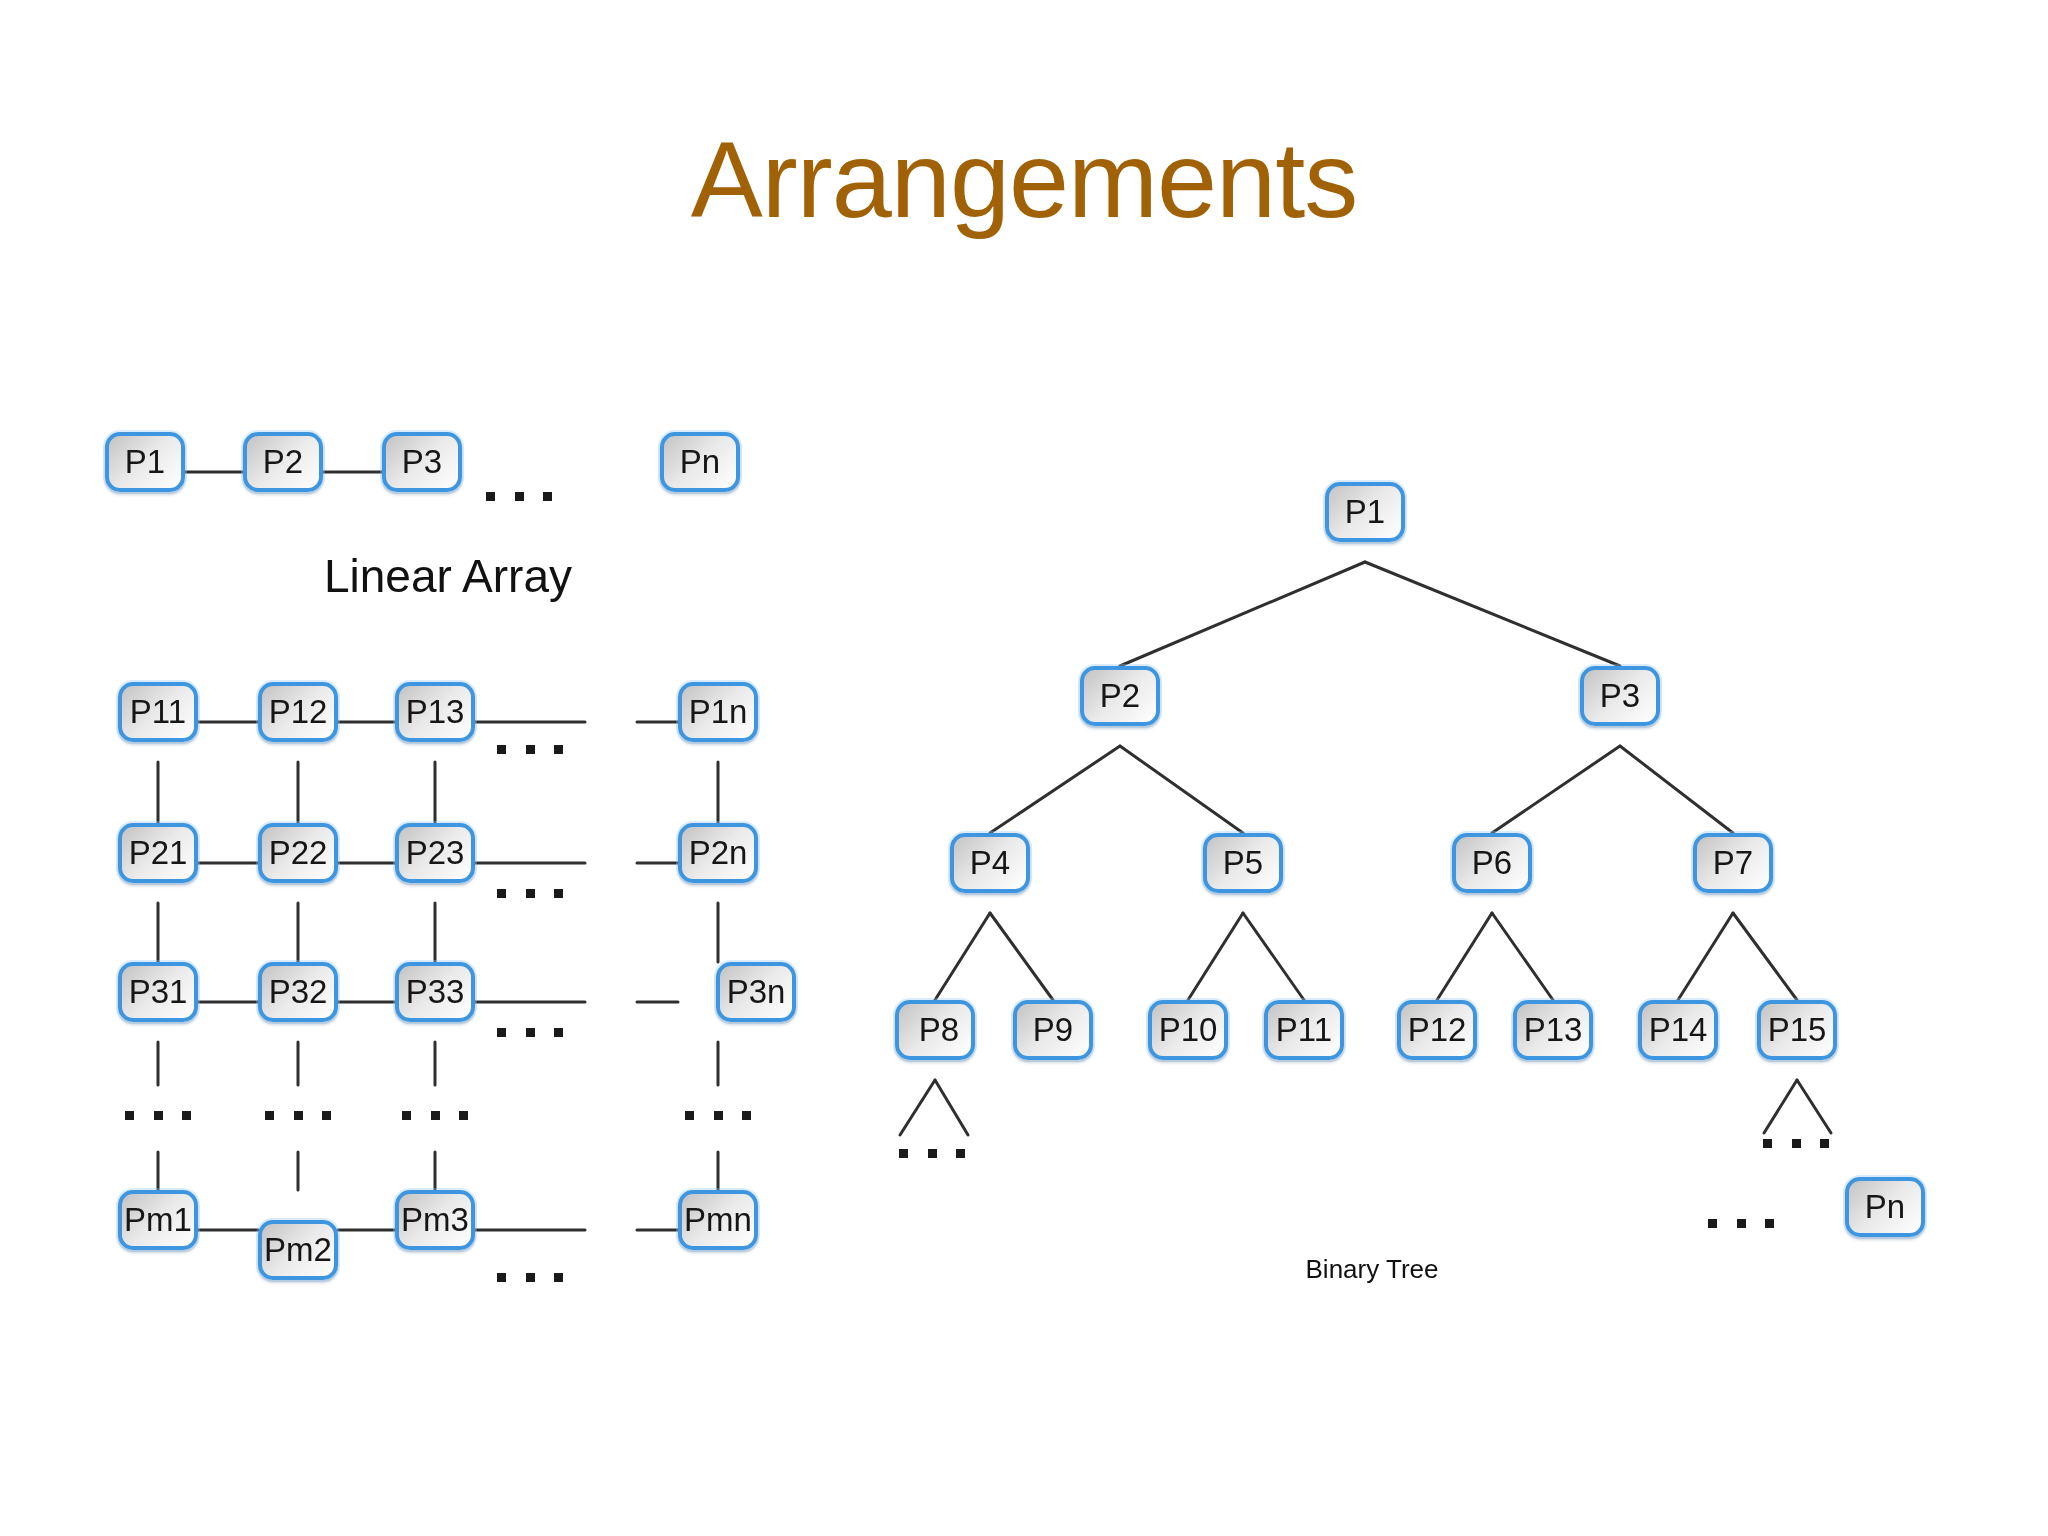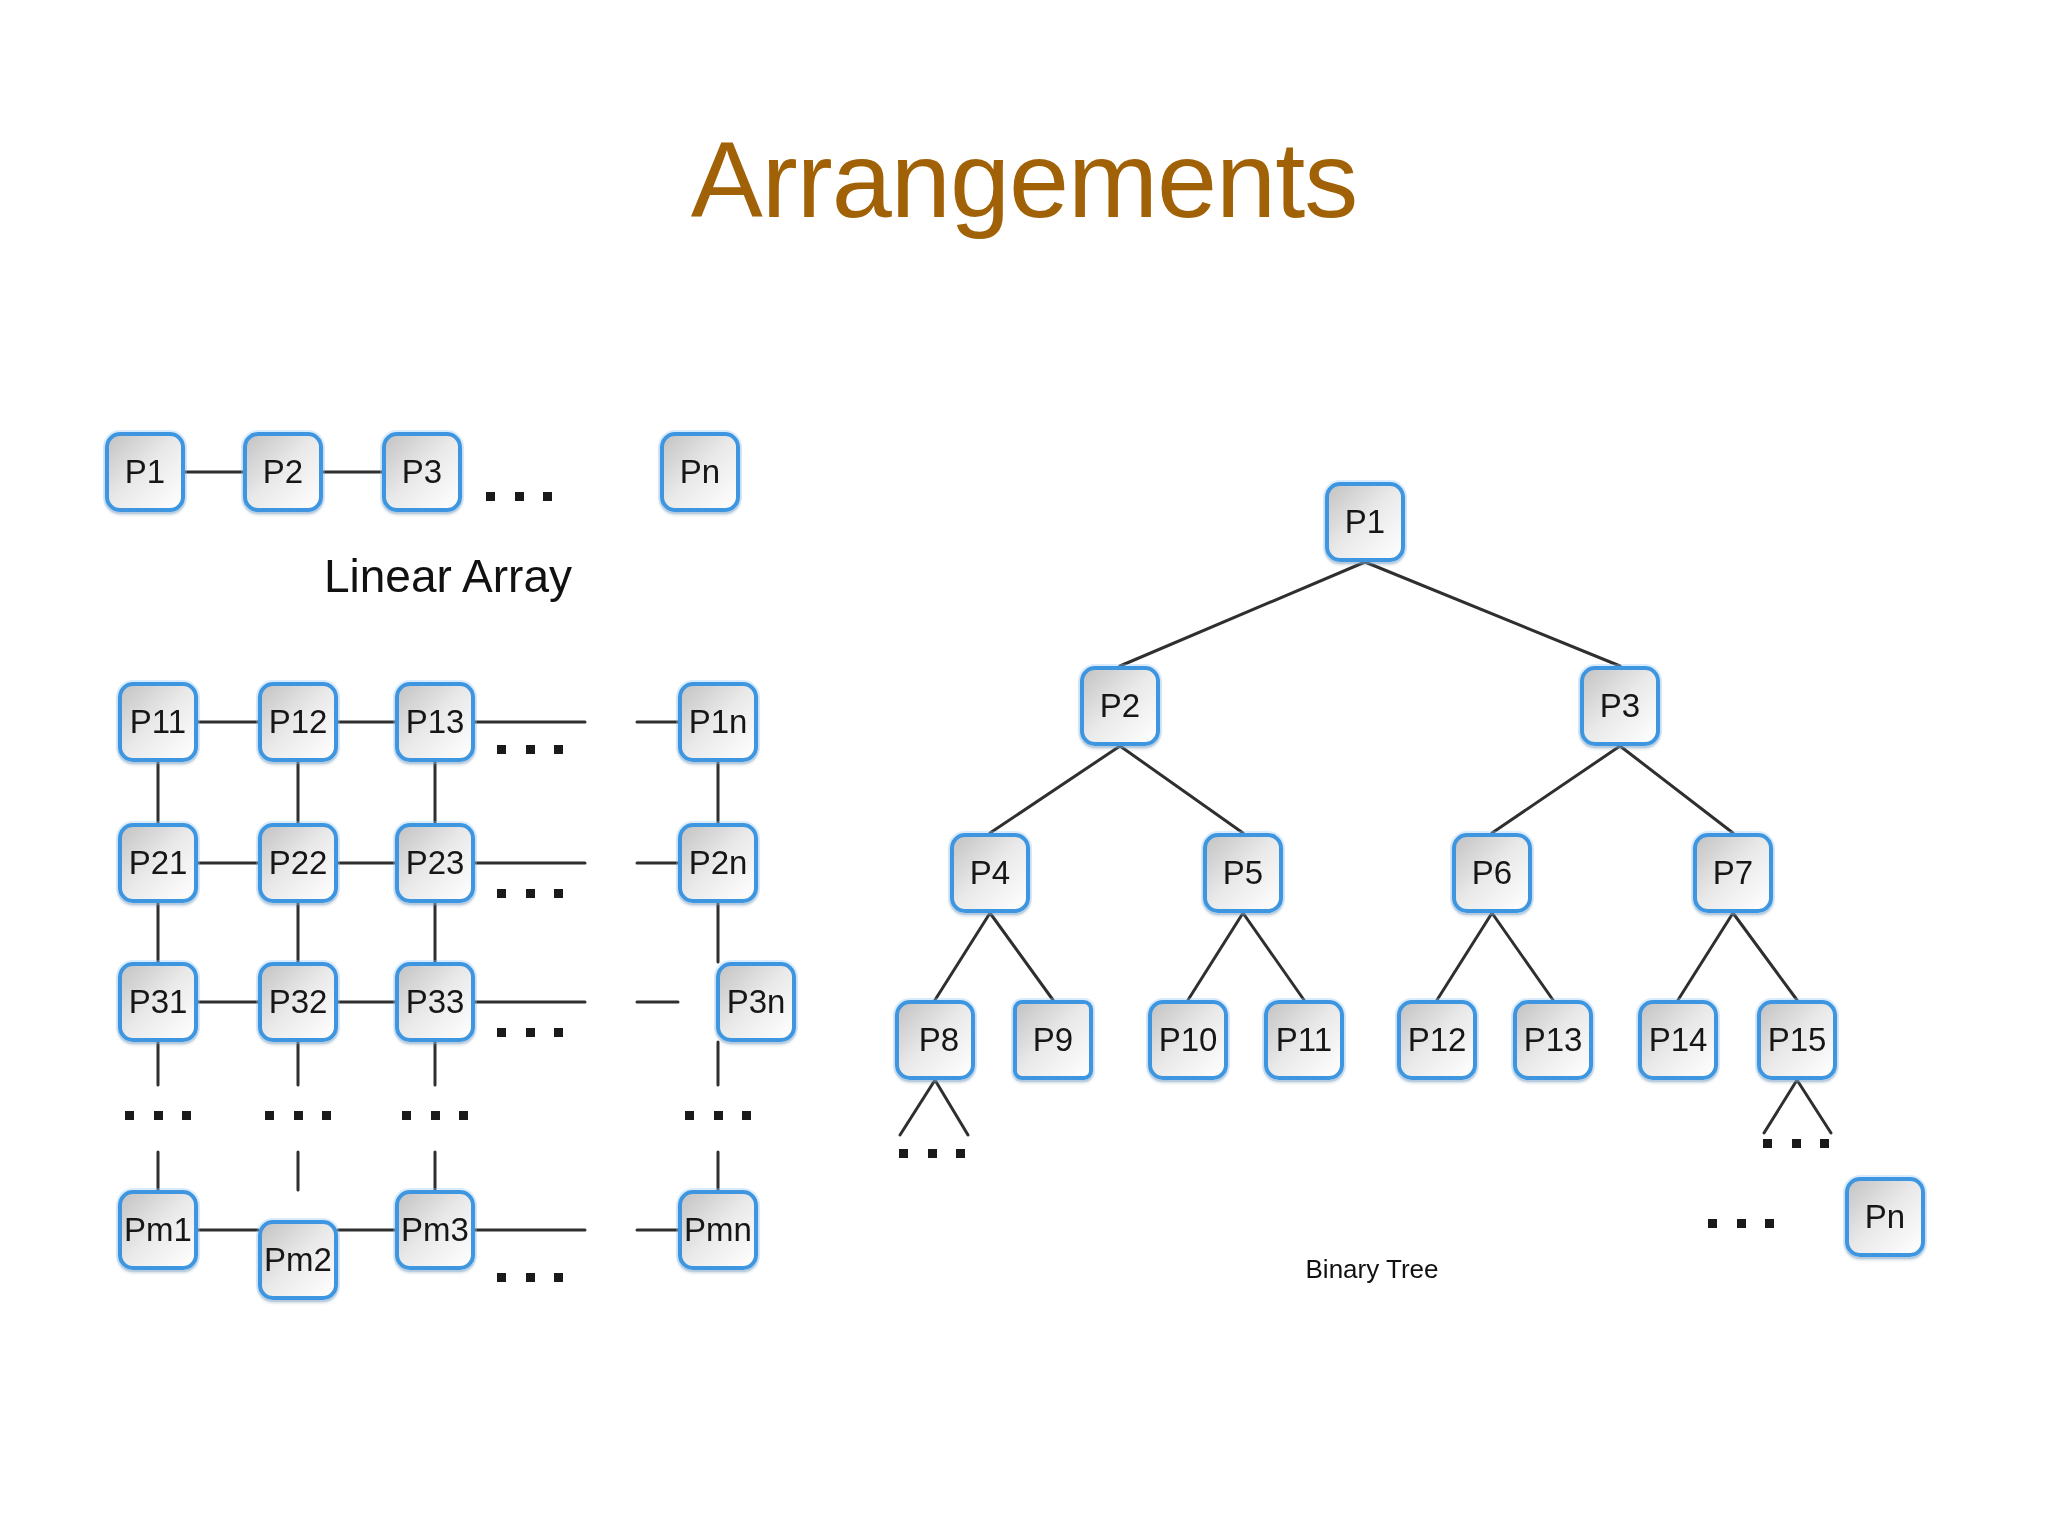--- a/index.html
+++ b/index.html
@@ -13,21 +13,21 @@
   .wires{position:absolute;left:0;top:0;z-index:0;}
   .title{
     position:absolute;left:0;right:0;top:118px;
     text-align:center;
     font-size:108px;line-height:1.15;
     color:#a16207;
     letter-spacing:-1px;
   }
   .node{
     position:absolute;z-index:2;
-    width:80px;height:80px;
+    width:80px;height:60px;
     box-sizing:border-box;
     border:4px solid #3e96e0;
     border-radius:15px;
     background:linear-gradient(135deg,#c4c4c4 0%,#e9e9e9 48%,#ffffff 100%);
     box-shadow:0 3px 3px rgba(110,135,160,0.35), 0 0 0 2px rgba(150,200,245,0.35);
     display:flex;align-items:center;justify-content:center;
     font-size:33px;color:#161616;
   }
   .diagram-label{
     position:absolute;z-index:2;
@@ -183,21 +183,21 @@
     </div>
 
   <div class="node" style="left:1325px;top:482px;">P1</div>
   <div class="node" style="left:1080px;top:666px;">P2</div>
   <div class="node" style="left:1580px;top:666px;">P3</div>
   <div class="node" style="left:950px;top:833px;">P4</div>
   <div class="node" style="left:1203px;top:833px;">P5</div>
   <div class="node" style="left:1452px;top:833px;">P6</div>
   <div class="node" style="left:1693px;top:833px;">P7</div>
   <div class="node" style="left:895px;top:1000px;padding-left:8px;">P8</div>
-  <div class="node" style="left:1013px;top:1000px;border-radius:9px;">P9</div>
+  <div class="node" style="left:1013px;top:1000px;">P9</div>
   <div class="node" style="left:1148px;top:1000px;">P10</div>
   <div class="node" style="left:1264px;top:1000px;">P11</div>
   <div class="node" style="left:1397px;top:1000px;">P12</div>
   <div class="node" style="left:1513px;top:1000px;">P13</div>
   <div class="node" style="left:1638px;top:1000px;">P14</div>
   <div class="node" style="left:1757px;top:1000px;">P15</div>
   <div class="node" style="left:1845px;top:1177px;">Pn</div>
   <div class="dots" style="left:899px;top:1149px;">
       <i></i>
       <i></i>

